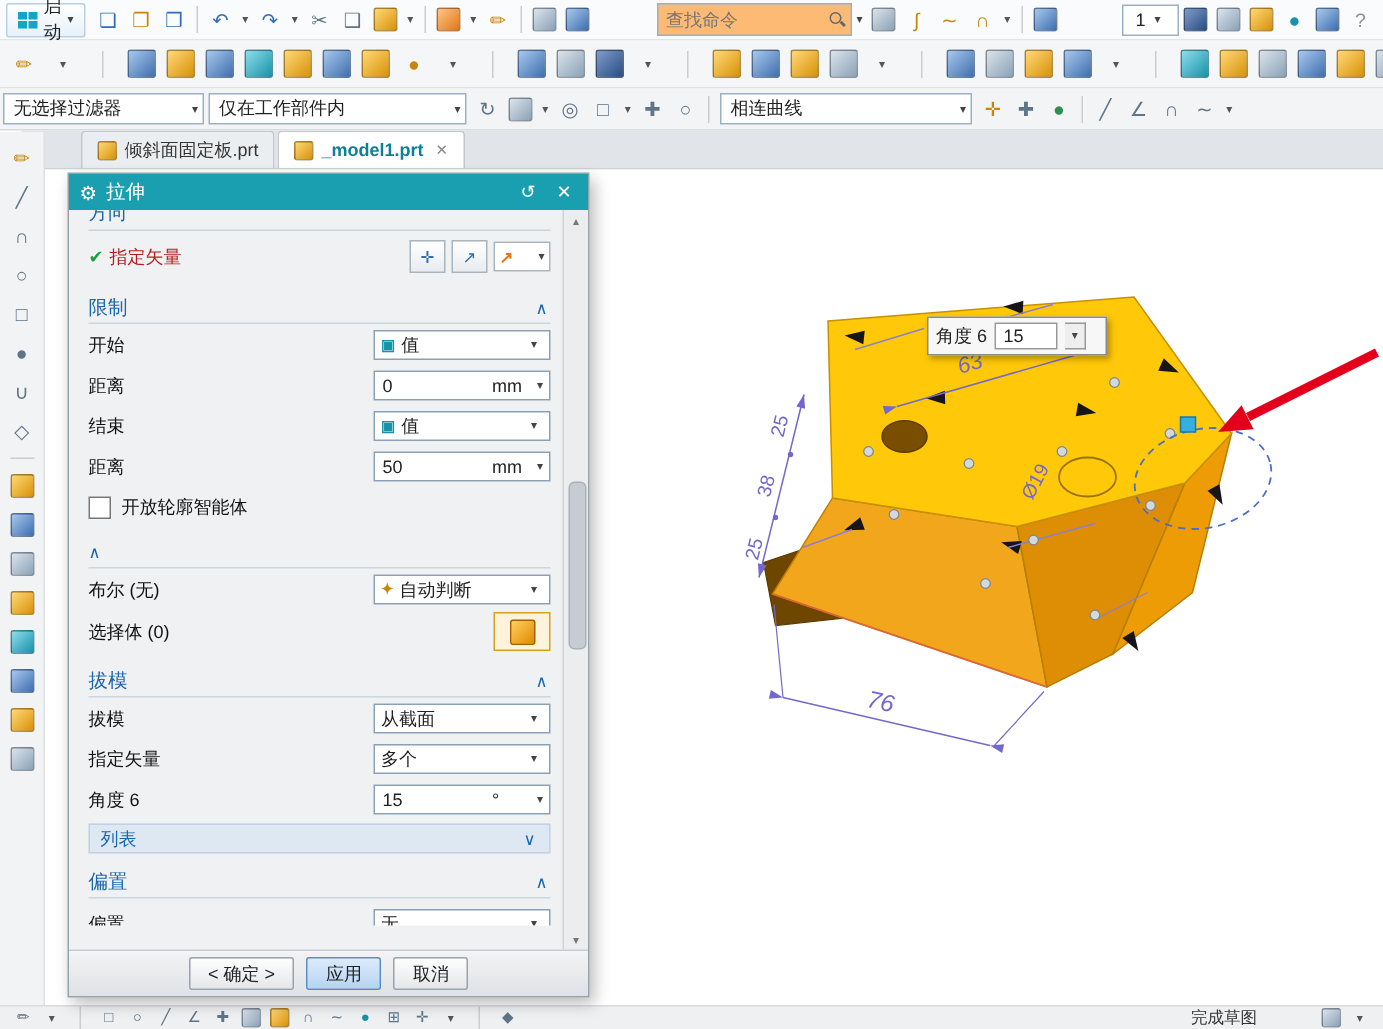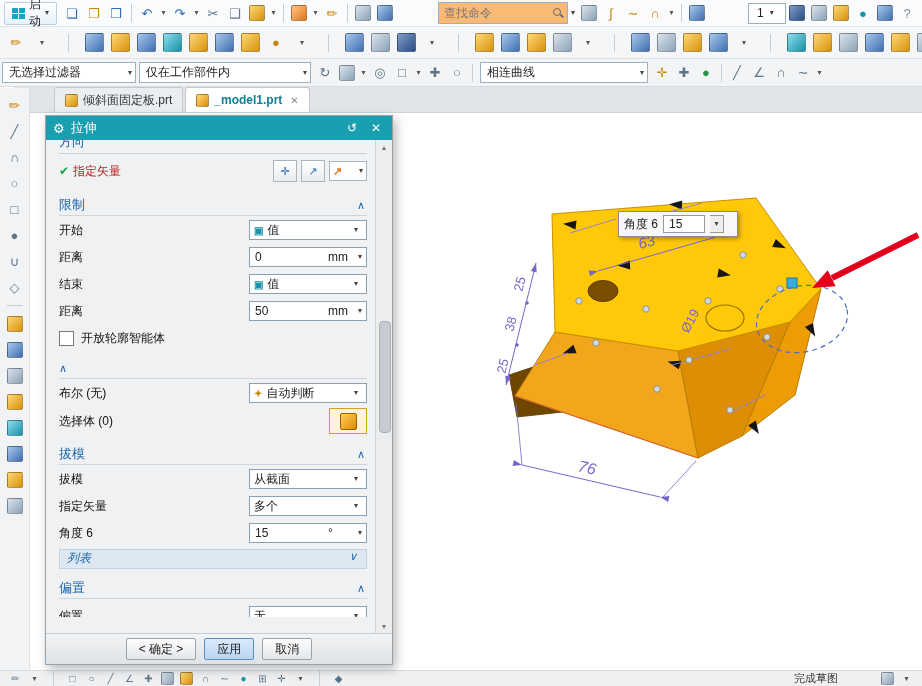--- a/index.html
+++ b/index.html
@@ -108,21 +108,21 @@
   .valunit .caret,.dd .caret{width:12px;text-align:center;}
   .cbrow{height:22px;margin-top:3px;}
   .cb{width:13px;height:13px;border:1px solid #777;background:#fff;margin-right:7px;flex:0 0 auto;}
   .cblabel{color:#111;}
   .bodybtn{width:36px;height:24px;border:1px solid #d8a020;background:#fdf3da;display:flex;
            align-items:center;justify-content:center;}
   .cube3d{width:15px;height:15px;border:1px solid #a06000;border-radius:2px;
           background:linear-gradient(135deg,#ffd060,#e08a00);display:block;}
   .selrow{height:28px;}
   .listbar{height:20px;margin:3px 8px 0 13px;background:#dde8f2;border:1px solid #c2d2e2;display:flex;
-           padding:0 7px;color:#1a66ad;box-sizing:border-box;font-style:italic;}
+           align-items:center;padding:0 7px;color:#1a66ad;box-sizing:border-box;}
   .listbar .stext{flex:1;}
   .clip-row{height:15px;overflow:hidden;margin:3px 0 0 0;}
   .dlg-scroll{width:16px;flex:0 0 16px;background:#ebedef;border-left:1px solid #d0d4d8;display:flex;
               flex-direction:column;align-items:center;}
   .sb-arrow{height:14px;font-size:8px;color:#777;display:flex;align-items:center;}
   .sb-track{flex:1;width:12px;position:relative;}
   .sb-thumb{position:absolute;left:1px;top:36%;width:10px;height:110px;background:#c6ccd2;
             border:1px solid #aab2b9;border-radius:4px;}
   .dlg-footer{height:30px;flex:0 0 30px;background:linear-gradient(#f2f3f4,#dfe2e5);
               border-top:1px solid #c6ccd1;display:flex;align-items:center;justify-content:center;gap:8px;}

